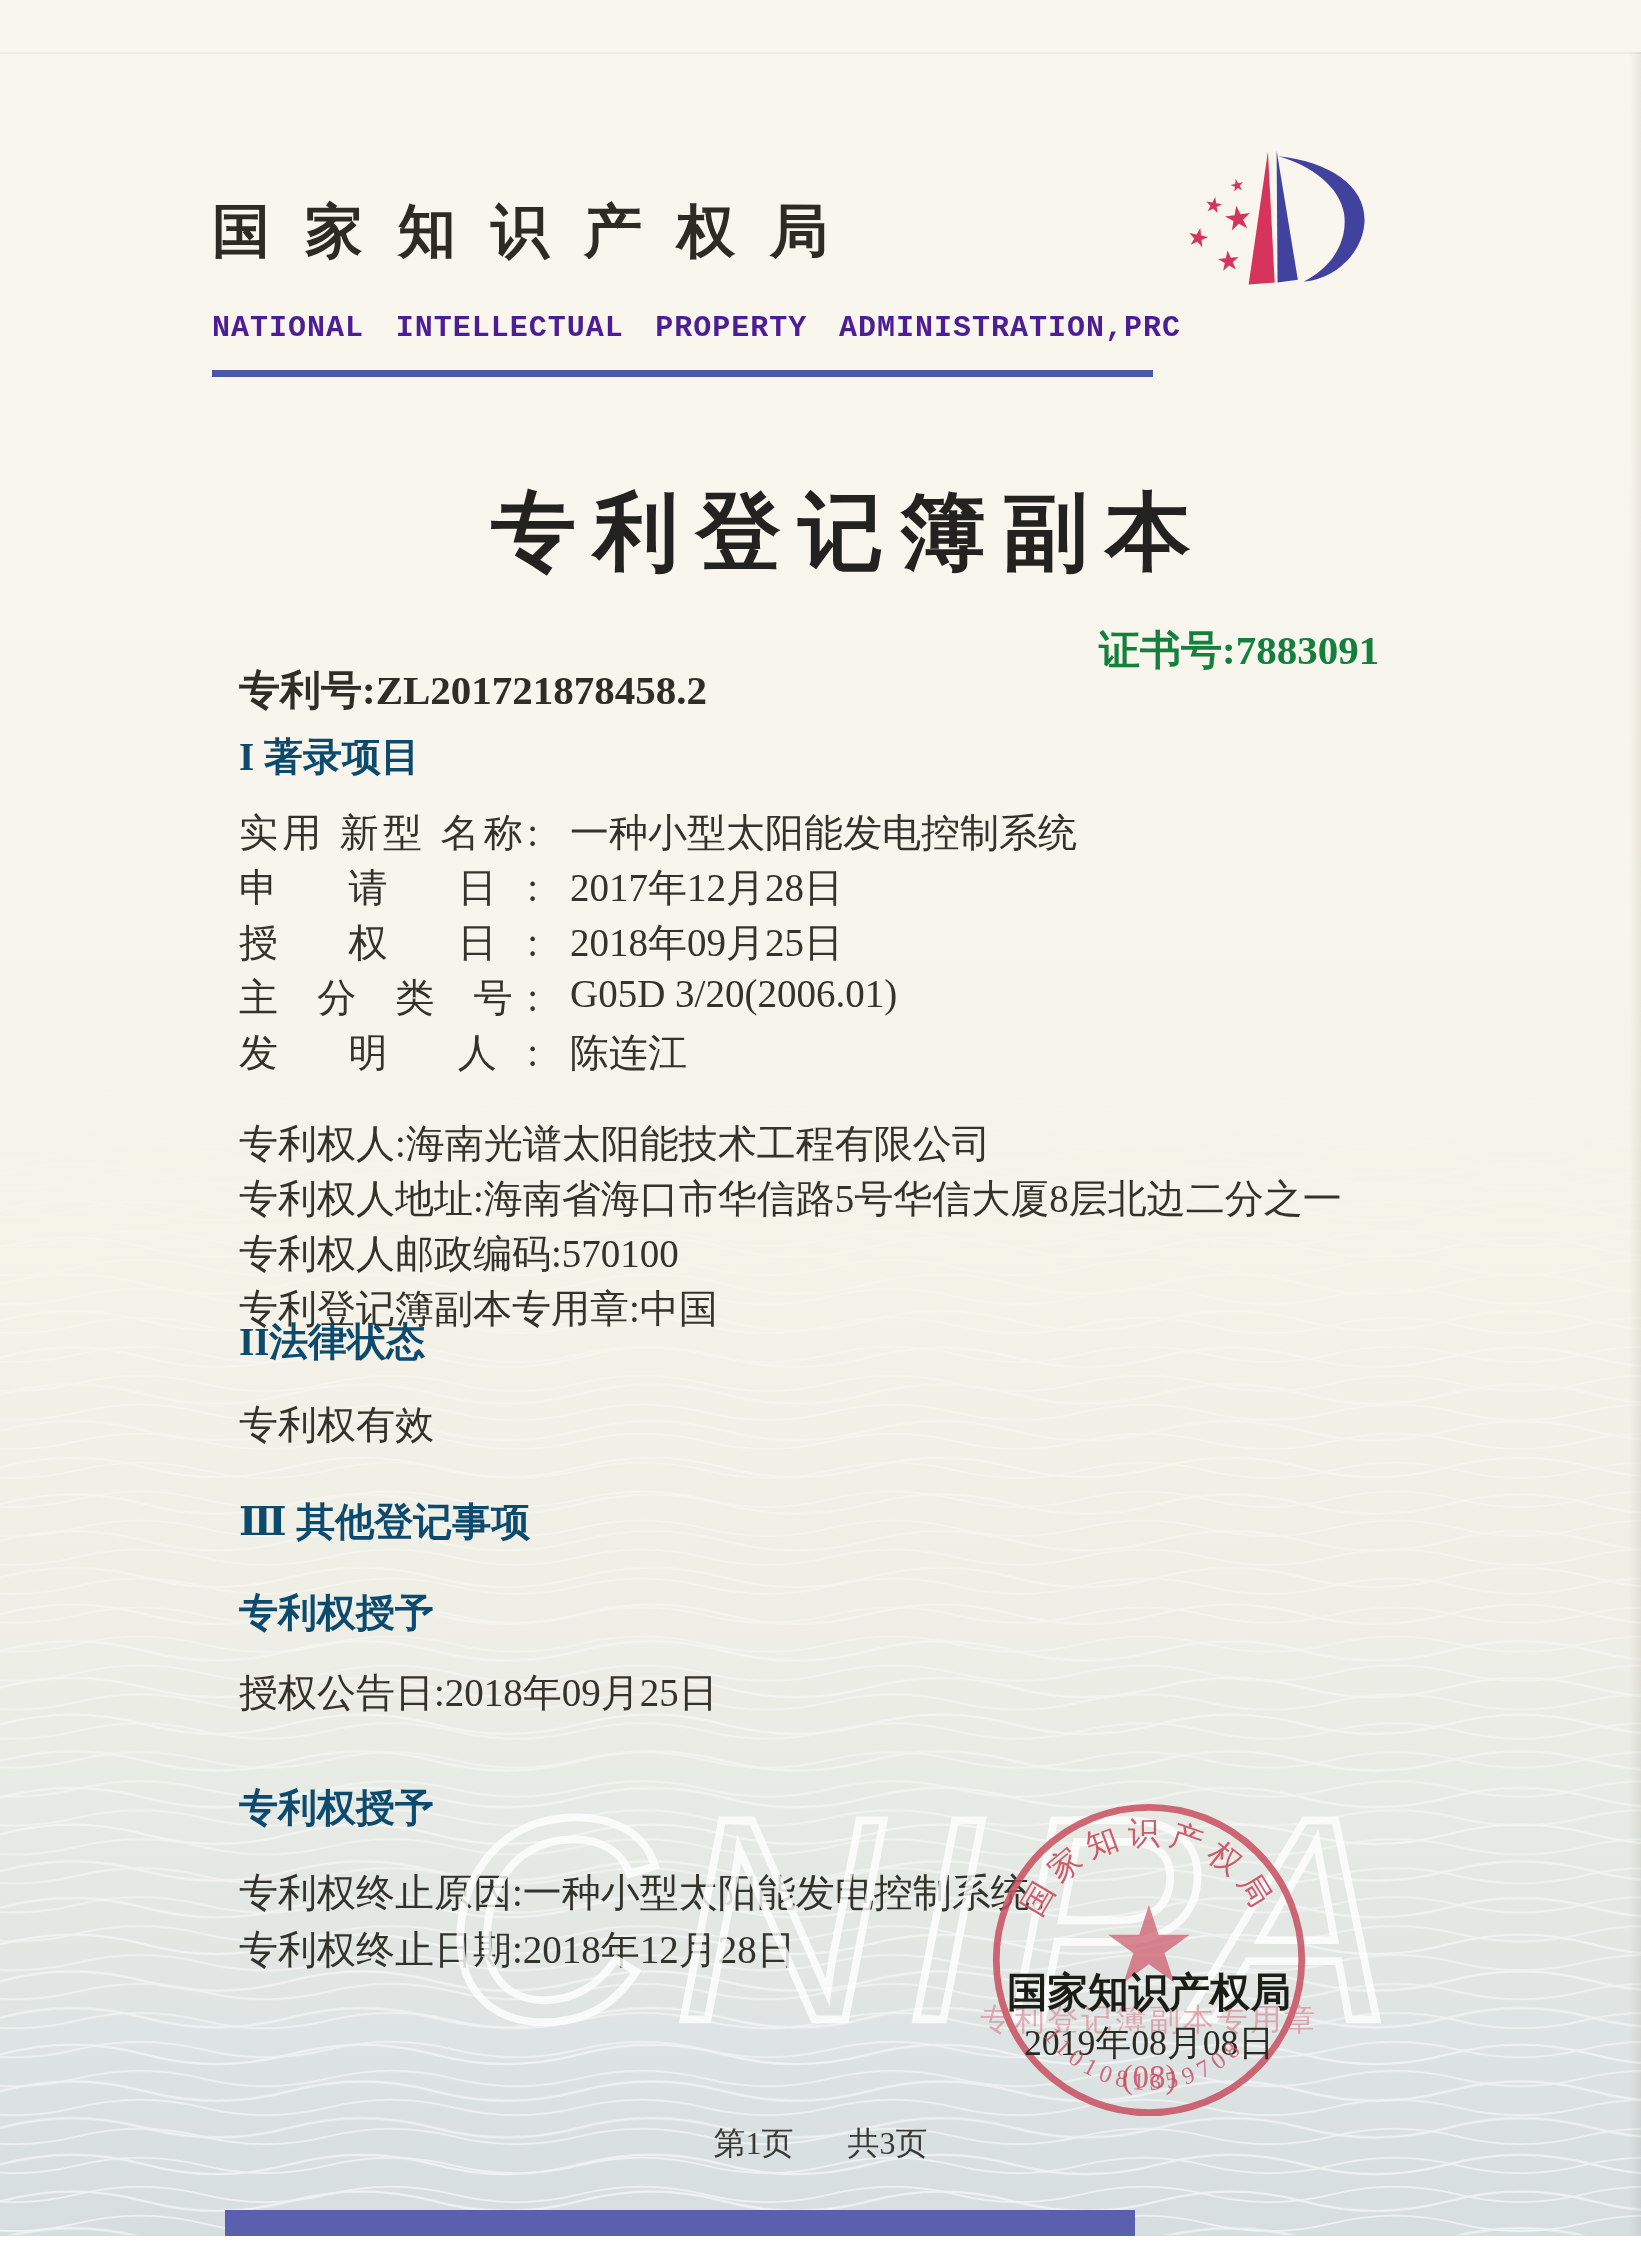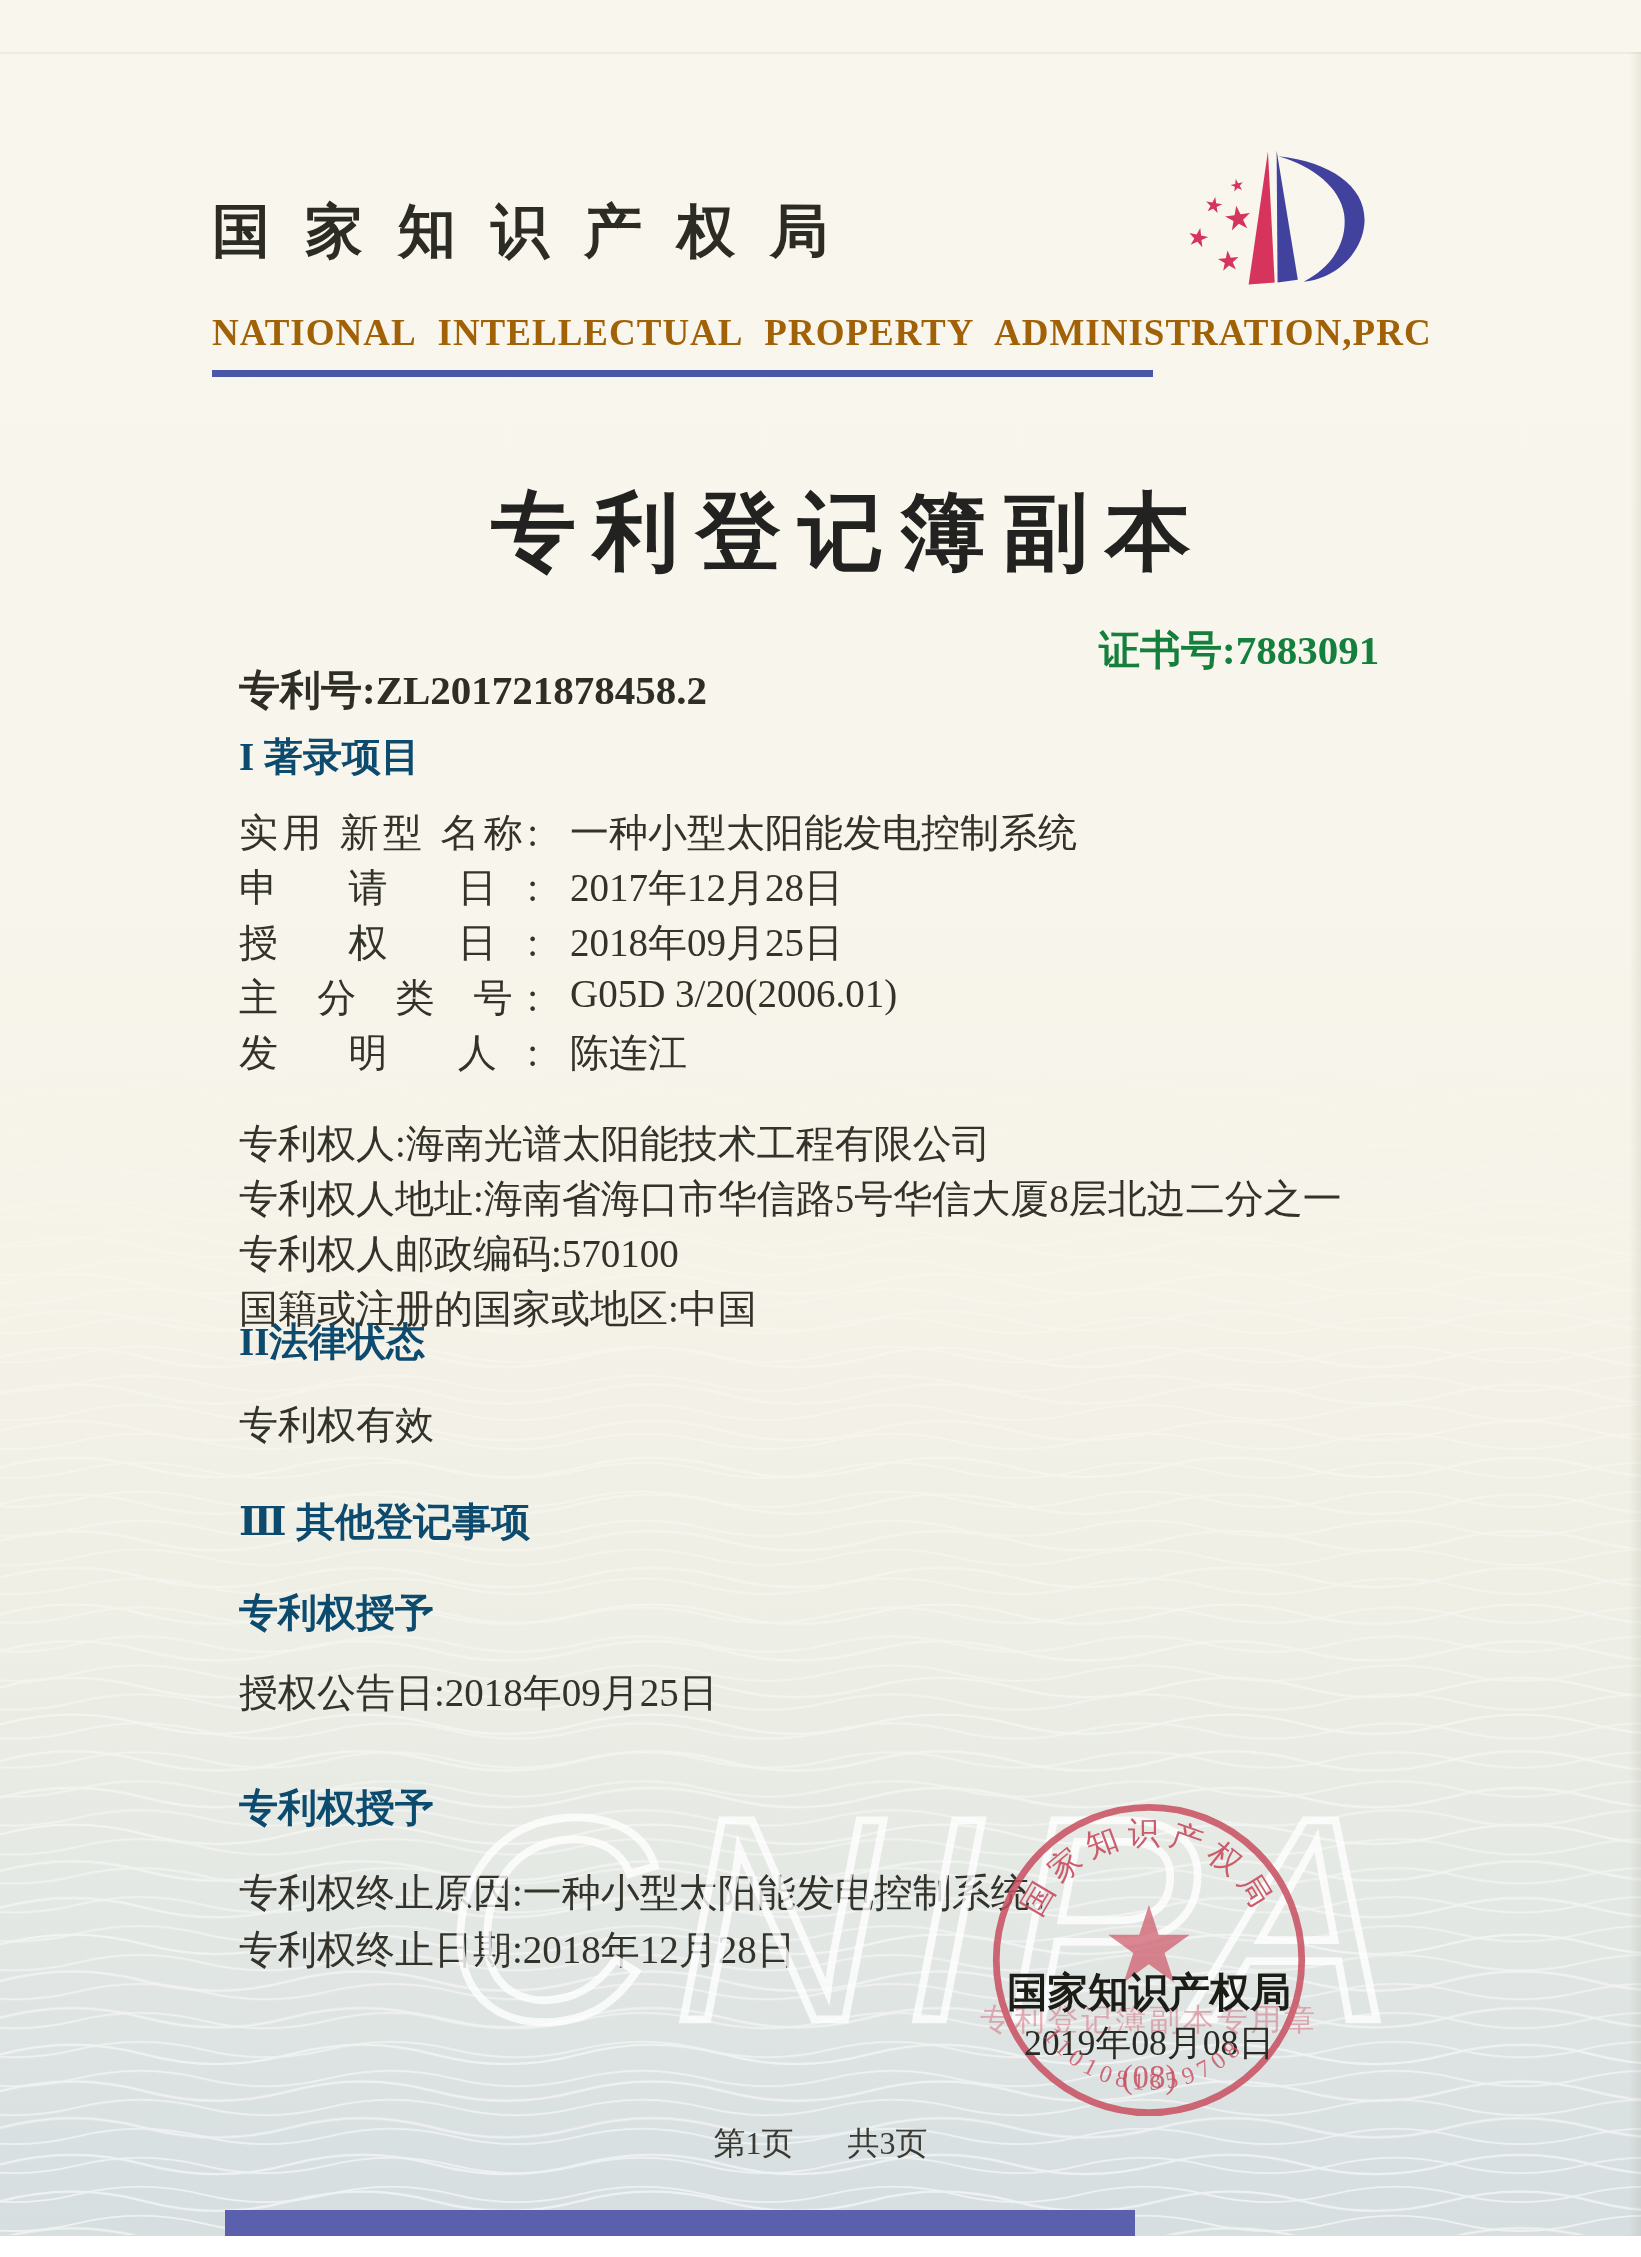--- a/index.html
+++ b/index.html
@@ -7,21 +7,21 @@
         font-family:"Liberation Serif","DejaVu Serif",serif;color:#33332b;}
   .abs{position:absolute;}
   
   #paper{left:0;top:0;width:1641px;height:2236px;
     background:linear-gradient(180deg,#f9f6ee 0%,#f8f5ec 38%,#f5f2e8 58%,#edeee5 74%,#e2e7e4 87%,#d9e0e1 96%,#d7dee0 100%);}
   #paper-top-edge{left:0;top:52px;width:1641px;height:1.9px;background:rgba(120,110,90,0.08);}
   #paper-right-edge{right:0;top:52px;width:11.6px;height:2184px;
     background:linear-gradient(90deg,rgba(0,0,0,0) 0%,rgba(100,95,70,0.10) 100%);}
   
   .agency-cn{left:212px;top:193px;font-size:58px;font-weight:600;letter-spacing:35px;color:#2c2c25;white-space:nowrap;}
-  .agency-en{left:212px;top:311px;font-size:37px;font-weight:700;letter-spacing:1px;word-spacing:12.6px;color:#a16207;white-space:nowrap;}
+  .agency-en{left:212px;top:311px;font-size:30px;font-weight:700;letter-spacing:1px;word-spacing:12.6px;color:#4c1d95;white-space:nowrap;font-family:Liberation Mono, monospace;}
   .blue-rule{left:212px;top:370px;width:941px;height:6.8px;background:#4a56a8;}
   
   .doc-title{left:29px;top:475px;width:1641px;text-align:center;font-size:85px;font-weight:700;letter-spacing:17.4px;color:#222220;white-space:nowrap;}
   
   .patent-no{left:239px;top:623px;font-size:41px;font-weight:600;color:#2e2e27;margin-top:40px;}
   .cert-no{left:1099px;top:623px;font-size:41px;font-weight:600;color:#15803d;}
   
   .sec-heading{font-size:39px;font-weight:700;color:#0c4a6e;white-space:nowrap;}
   .field-row{left:239px;height:48px;font-size:39px;white-space:nowrap;}
   .field-label{display:inline-block;width:299px;text-align:justify;text-align-last:justify;text-justify:inter-character;vertical-align:top;}
@@ -101,21 +101,21 @@
   <div class="abs field-row" style="top:971px;">
     <span class="field-label">主 分 类 号:</span><span class="field-value">G05D 3/20(2006.01)</span>
   </div>
   <div class="abs field-row" style="top:1026px;">
     <span class="field-label">发 明 人:</span><span class="field-value">陈连江</span>
   </div>
 
   <div class="abs body-line" style="top:1089px;">专利权人:海南光谱太阳能技术工程有限公司</div>
   <div class="abs body-line" style="top:1144px;">专利权人地址:海南省海口市华信路5号华信大厦8层北边二分之一</div>
   <div class="abs body-line" style="top:1199px;">专利权人邮政编码:570100</div>
-  <div class="abs body-line" style="top:1254px;">国籍或注册的国家或地区:中国</div>
+  <div class="abs body-line" style="top:1254px;">专利登记簿副本专用章:中国</div>
 
   <div class="abs sec-heading" style="left:239px;top:1315px;">II法律状态</div>
   <div class="abs body-line" style="top:1370px;">专利权有效</div>
 
   <div class="abs sec-heading" style="left:239px;top:1495px;">Ⅲ 其他登记事项</div>
   <div class="abs sec-heading" style="left:239px;top:1586px;">专利权授予</div>
   <div class="abs body-line" style="top:1638px;">授权公告日:2018年09月25日</div>
 
   <div class="abs sec-heading" style="left:239px;top:1781px;">专利权授予</div>
   <div class="abs body-line" style="top:1838px;">专利权终止原因:一种小型太阳能发电控制系统。</div>

